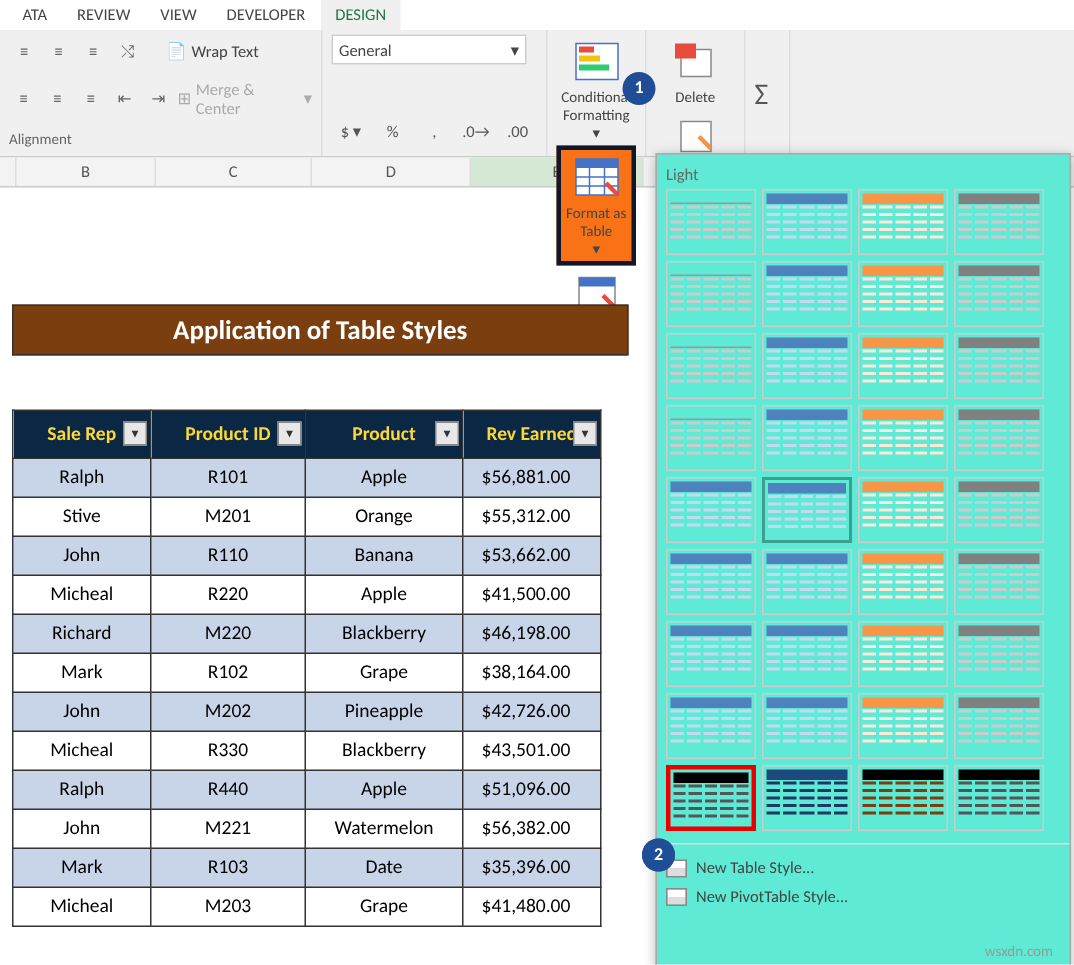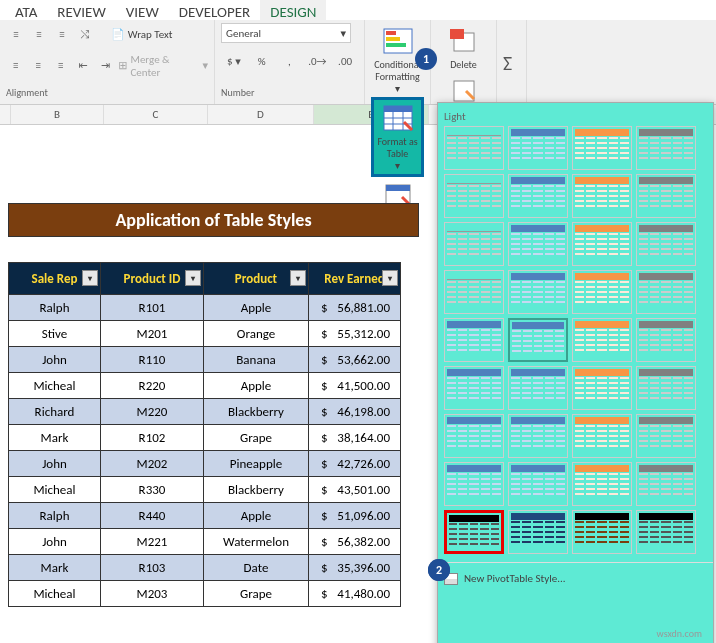--- a/index.html
+++ b/index.html
@@ -1,52 +1,52 @@
 <!DOCTYPE html>
 <html><head>
 <meta charset="utf-8">
 <style>
 *{box-sizing:border-box;margin:0;padding:0;font-family:'Segoe UI',Calibri,sans-serif}
 body{background:#fff;width:716px;height:643px;overflow:hidden;position:relative}
-.ribbon-tabs{display:flex;height:20px;font-size:15px;color:#444;padding-left:5px}
+.ribbon-tabs{display:flex;height:20px;font-size:11px;color:#444;padding-left:5px}
 .ribbon-tabs span{padding:3px 10px}
 .ribbon-tabs .active{background:#f0f0f0;color:#217346;font-weight:500}
 .ribbon-body{background:#f0f0f0;height:85px;display:flex;border-bottom:1px solid #ccc}
 .ribbon-group{border-right:1px solid #ddd;padding:3px 6px;display:flex;flex-direction:column;justify-content:space-between;font-size:11px;color:#444}
 .group-label{text-align:left;font-size:10px;color:#666;padding-bottom:2px}
 .align-group{width:215px}
 .align-row{display:flex;gap:3px;align-items:center;height:22px}
 .align-btn{width:20px;height:18px;display:flex;align-items:center;justify-content:center;color:#666}
 .wrap-text{display:flex;align-items:center;gap:3px;font-size:11px}
 .number-group{width:150px}
 .num-select{background:#fff;border:1px solid #ccc;height:20px;width:130px;font-size:11px;padding:1px 4px;display:flex;align-items:center;justify-content:space-between}
 .num-btns{display:flex;gap:2px}
 .num-btn{width:28px;height:20px;font-size:11px;text-align:center;color:#555}
 .styles-group{display:flex;gap:0}
 .big-btn{width:53px;display:flex;flex-direction:column;align-items:center;padding:2px;font-size:10px;text-align:center;line-height:1.2;cursor:pointer}
 .big-btn .icon{width:32px;height:32px;margin-bottom:2px}
-.big-btn.highlighted{border:3px solid #0369a1;background:#14b8a6}
+.big-btn.highlighted{border:3px solid #0f172a;background:#f97316}
 .callout{position:absolute;width:22px;height:22px;background:#1f4e96;color:#fff;border-radius:50%;display:flex;align-items:center;justify-content:center;font-size:12px;font-weight:bold;z-index:10}
 .cells-group{display:flex}
 .sum-group{width:30px;display:flex;align-items:flex-start;justify-content:center;padding-top:5px}
 .col-headers{display:flex;height:20px;background:#f3f3f3;border-bottom:1px solid #ccc;font-size:11px;color:#555}
 .ch{border-right:1px solid #ddd;text-align:center;line-height:20px}
 .ch-b{width:93px}
 .ch-c{width:104px}
 .ch-d{width:106px}
 .ch-e{width:115px;background:#d4e8d4}
 .sheet{position:relative}
 .title-bar{position:absolute;top:78px;left:8px;width:411px;height:34px;background:#7a3e0f;color:#fff;font-size:18px;font-weight:bold;display:flex;align-items:center;justify-content:center;border:1px solid #333}
-.data-table{position:absolute;top:137px;left:8px;border-collapse:collapse;font-size:13px}
+.data-table{position:absolute;top:148px;left:8px;border-collapse:collapse;font-size:13px}
 .data-table th{background:#0a2744;color:#fdd835;padding:6px 4px;border:1px solid #333;font-size:13px;position:relative;height:32px}
 .data-table th .drop{position:absolute;right:2px;top:7px;width:16px;height:16px;background:#e8e8e8;border:1px solid #888;display:flex;align-items:center;justify-content:center;font-size:8px;color:#333}
 .data-table td{border:1px solid #333;padding:4px 8px;height:26px;text-align:center}
 .data-table tr:nth-child(odd) td{background:#c8d4e8}
 .data-table tr:nth-child(even) td{background:#fff}
-.data-table td.money{text-align:right;padding-right:10px}
+.data-table td.money{text-align:left;padding-right:10px}
 .data-table td.money::before{content:'$';float:left;margin-left:4px}
 .col-sr{width:92px}
 .col-pi{width:103px}
 .col-pr{width:105px}
 .col-re{width:92px}
 .style-gallery{position:absolute;top:102px;left:437px;width:277px;height:624px;background:#5eead4;border:1px solid #aaa;box-shadow:0 2px 8px rgba(0,0,0,0.3);overflow:hidden;font-size:11px}
 .gallery-section{padding:4px 6px}
 .gallery-label{color:#666;font-size:11px;padding:3px 0}
 .swatch-row{display:flex;gap:4px;margin-bottom:4px}
 .swatch{width:60px;height:44px;border:1px solid #ccc;cursor:pointer;display:flex;flex-direction:column;padding:2px;gap:1px}
@@ -118,21 +118,20 @@
       <span>General</span>
       <span>▾</span>
     </div>
     <div class="num-btns">
       <span class="num-btn">$ ▾</span>
       <span class="num-btn">%</span>
       <span class="num-btn">,</span>
       <span class="num-btn">.0→</span>
       <span class="num-btn">.00</span>
     </div>
-    <div class="group-label">Number</div>
   </div>
 
   <div class="ribbon-group styles-group" style="position:relative">
     <div class="big-btn">
       <svg class="icon" viewBox="0 0 32 32">
           <rect x="2" y="4" width="28" height="24" fill="#fff" stroke="#4472c4"></rect>
           <rect x="4" y="6" width="10" height="4" fill="#e74c3c"></rect>
           <rect x="4" y="12" width="14" height="4" fill="#f1c40f"></rect>
           <rect x="4" y="18" width="20" height="4" fill="#2ecc71"></rect>
         </svg>
@@ -1675,20 +1674,24 @@
               <span></span>
               <span></span>
             </div>
           </div>
         </div>
       </div>
   </div>
   <div class="gallery-footer">
     <div>
         <span class="mini-icon"></span>
+        <span>New Table Style...</span>
+      </div>
+    <div>
+        <span class="mini-icon"></span>
         <span>New PivotTable Style...</span>
       </div>
   </div>
 </div>
 
 <div class="callout" style="top: 559px; left: 428px;"></div>
 <div class="callout" style="top: 559px; left: 428px;">2</div>
 
 <div class="watermark">wsxdn.com</div>
 

